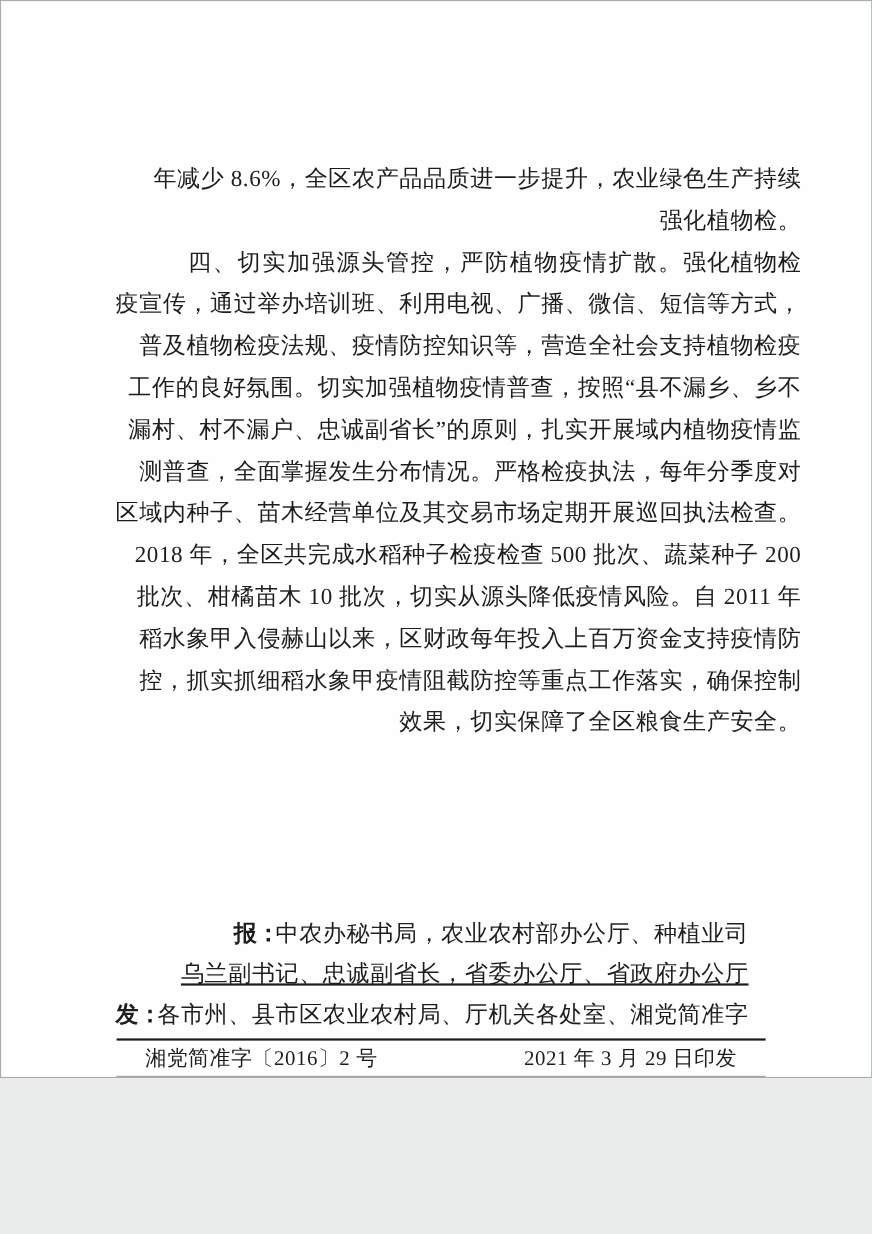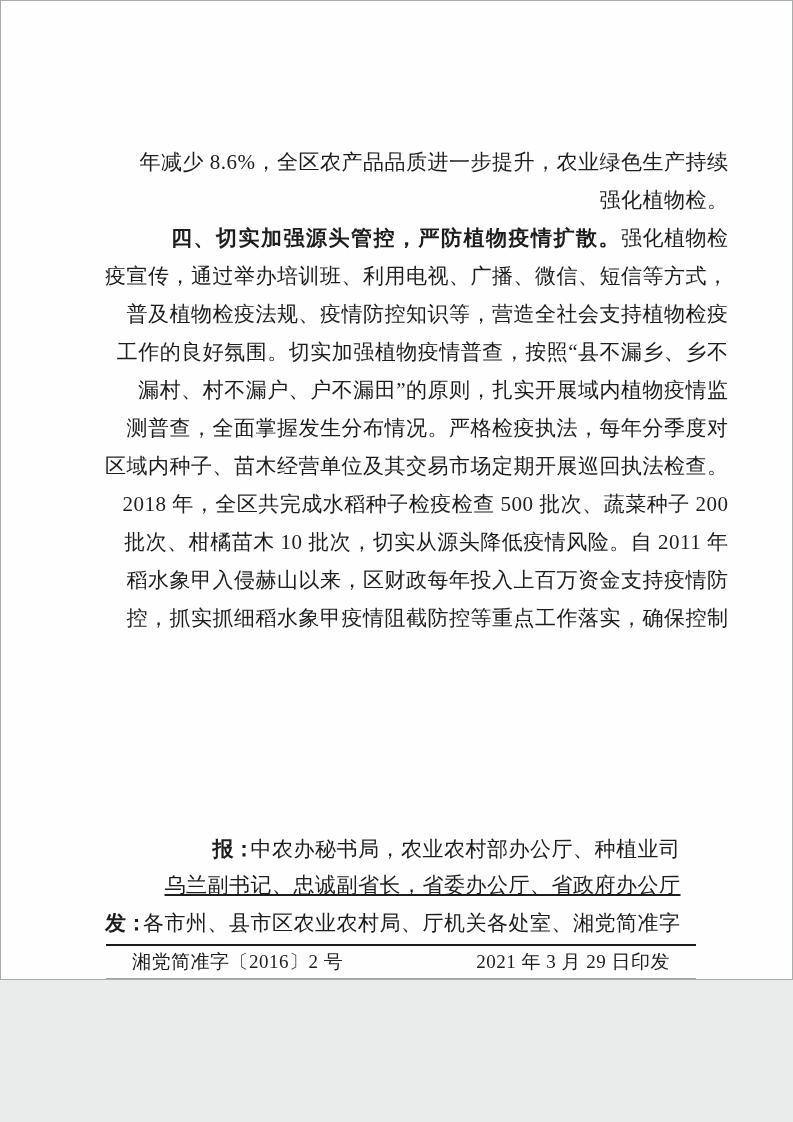--- a/index.html
+++ b/index.html
@@ -24,21 +24,21 @@
     }
     .line {
       height: 38px; line-height: 38px;
       font-size: 21px;
       letter-spacing: 0.5px;
       white-space: nowrap;
     }
     .indent { padding-left: 48px; }
     .bold-seg {
       font-family: "Liberation Sans", "DejaVu Sans", sans-serif;
-      font-weight: 700;
+      font-weight: 400;
       letter-spacing: 1.5px;
     }
     .report {
       position: absolute;
       left: 104px; top: 829px;
       font-size: 21px;
     }
     .report-line {
       height: 37px; line-height: 37px;
       letter-spacing: 0.5px;
@@ -79,27 +79,28 @@
 
 <div class="page">
 
   <div class="body-text">
     <div class="line">年减少 8.6%，全区农产品品质进一步提升，农业绿色生产持续</div>
     <div class="line">强化植物检。</div>
     <div class="line indent"><span class="bold-seg">四、切实加强源头管控，严防植物疫情扩散。</span><span>强化植物检</span></div>
     <div class="line">疫宣传，通过举办培训班、利用电视、广播、微信、短信等方式，</div>
     <div class="line">普及植物检疫法规、疫情防控知识等，营造全社会支持植物检疫</div>
     <div class="line">工作的良好氛围。切实加强植物疫情普查，按照“县不漏乡、乡不</div>
-    <div class="line">漏村、村不漏户、户不漏田”的原则，扎实开展域内植物疫情监</div>
+    <div class="line">漏村、村不漏户、忠诚副省长”的原则，扎实开展域内植物疫情监</div>
     <div class="line">测普查，全面掌握发生分布情况。严格检疫执法，每年分季度对</div>
     <div class="line">区域内种子、苗木经营单位及其交易市场定期开展巡回执法检查。</div>
     <div class="line">2018 年，全区共完成水稻种子检疫检查 500 批次、蔬菜种子 200</div>
     <div class="line">批次、柑橘苗木 10 批次，切实从源头降低疫情风险。自 2011 年</div>
     <div class="line">稻水象甲入侵赫山以来，区财政每年投入上百万资金支持疫情防</div>
     <div class="line">控，抓实抓细稻水象甲疫情阻截防控等重点工作落实，确保控制</div>
+    <div class="line">效果，切实保障了全区粮食生产安全。</div>
   </div>
 
   <div class="report">
     <div class="report-line"><span class="report-label">报：</span><span>中农办秘书局，农业农村部办公厅、种植业司</span></div>
     <div class="report-line report-cont">乌兰副书记、忠诚副省长，省委办公厅、省政府办公厅</div>
     <div class="report-line"><span class="report-label">发：</span><span>各市州、县市区农业农村局、厅机关各处室、湘党简准字</span></div>
   </div>
 
   <div class="colophon">
     <span>湘党简准字〔2016〕2 号</span>

